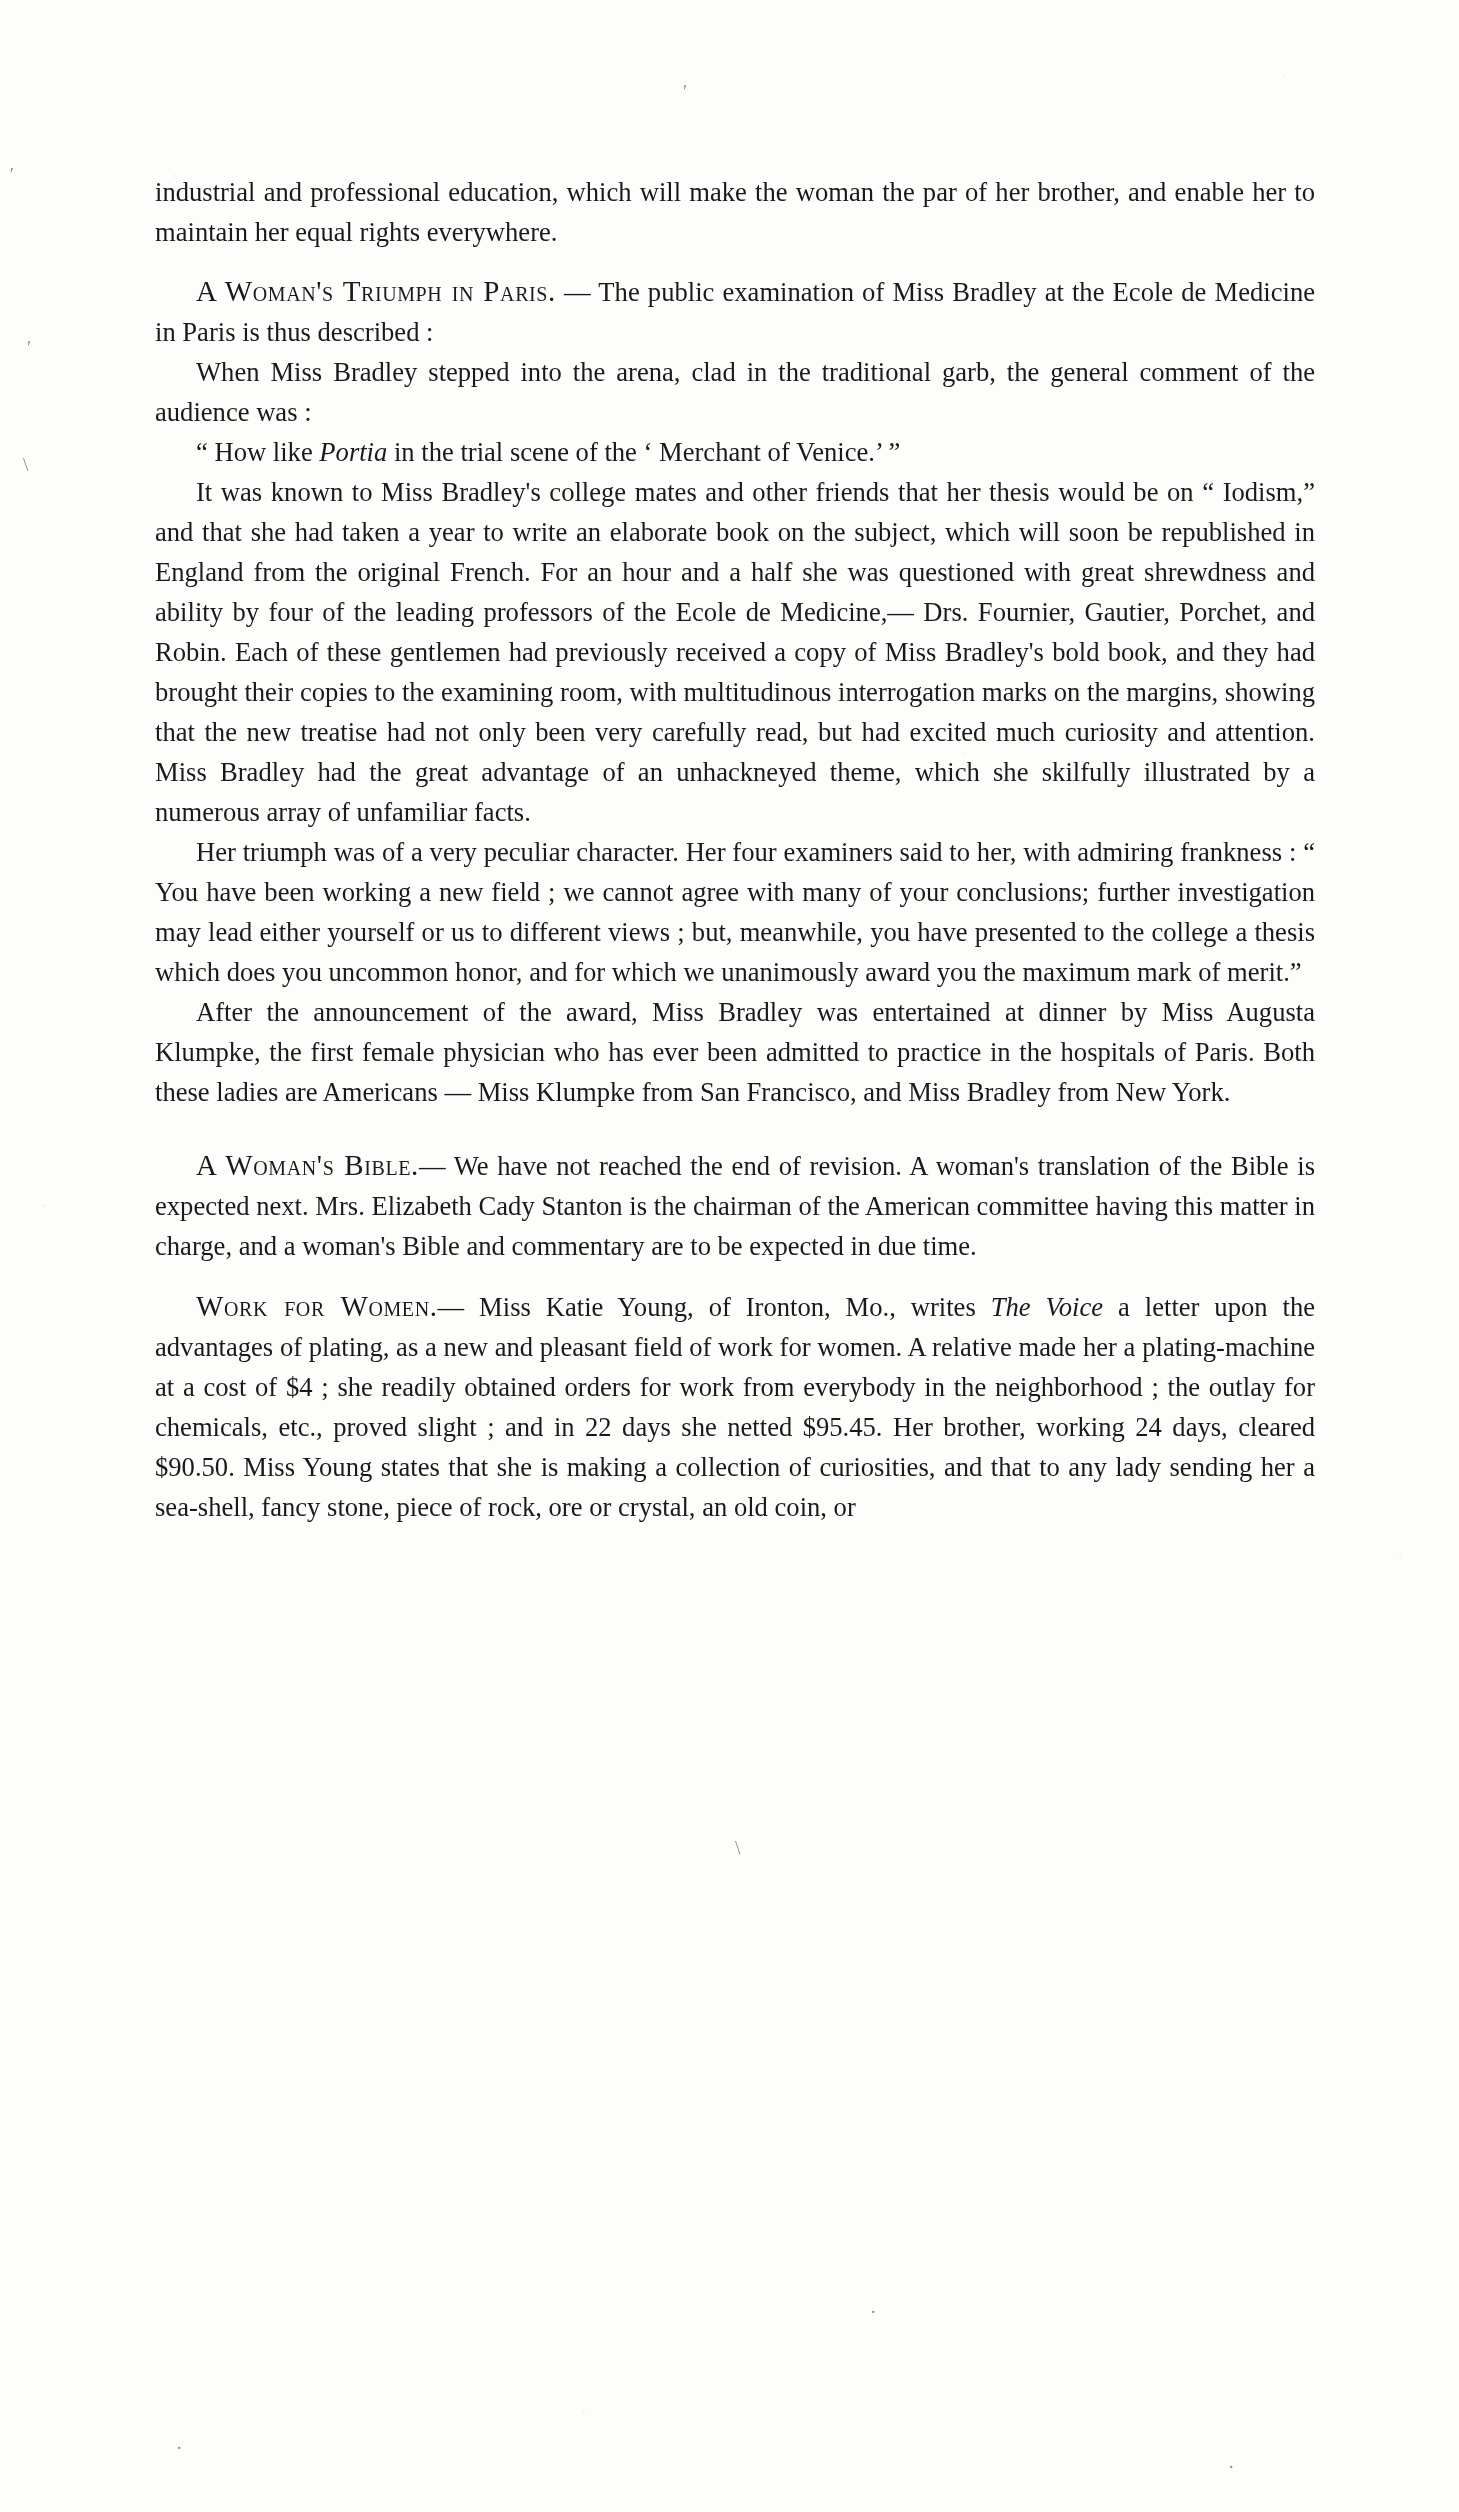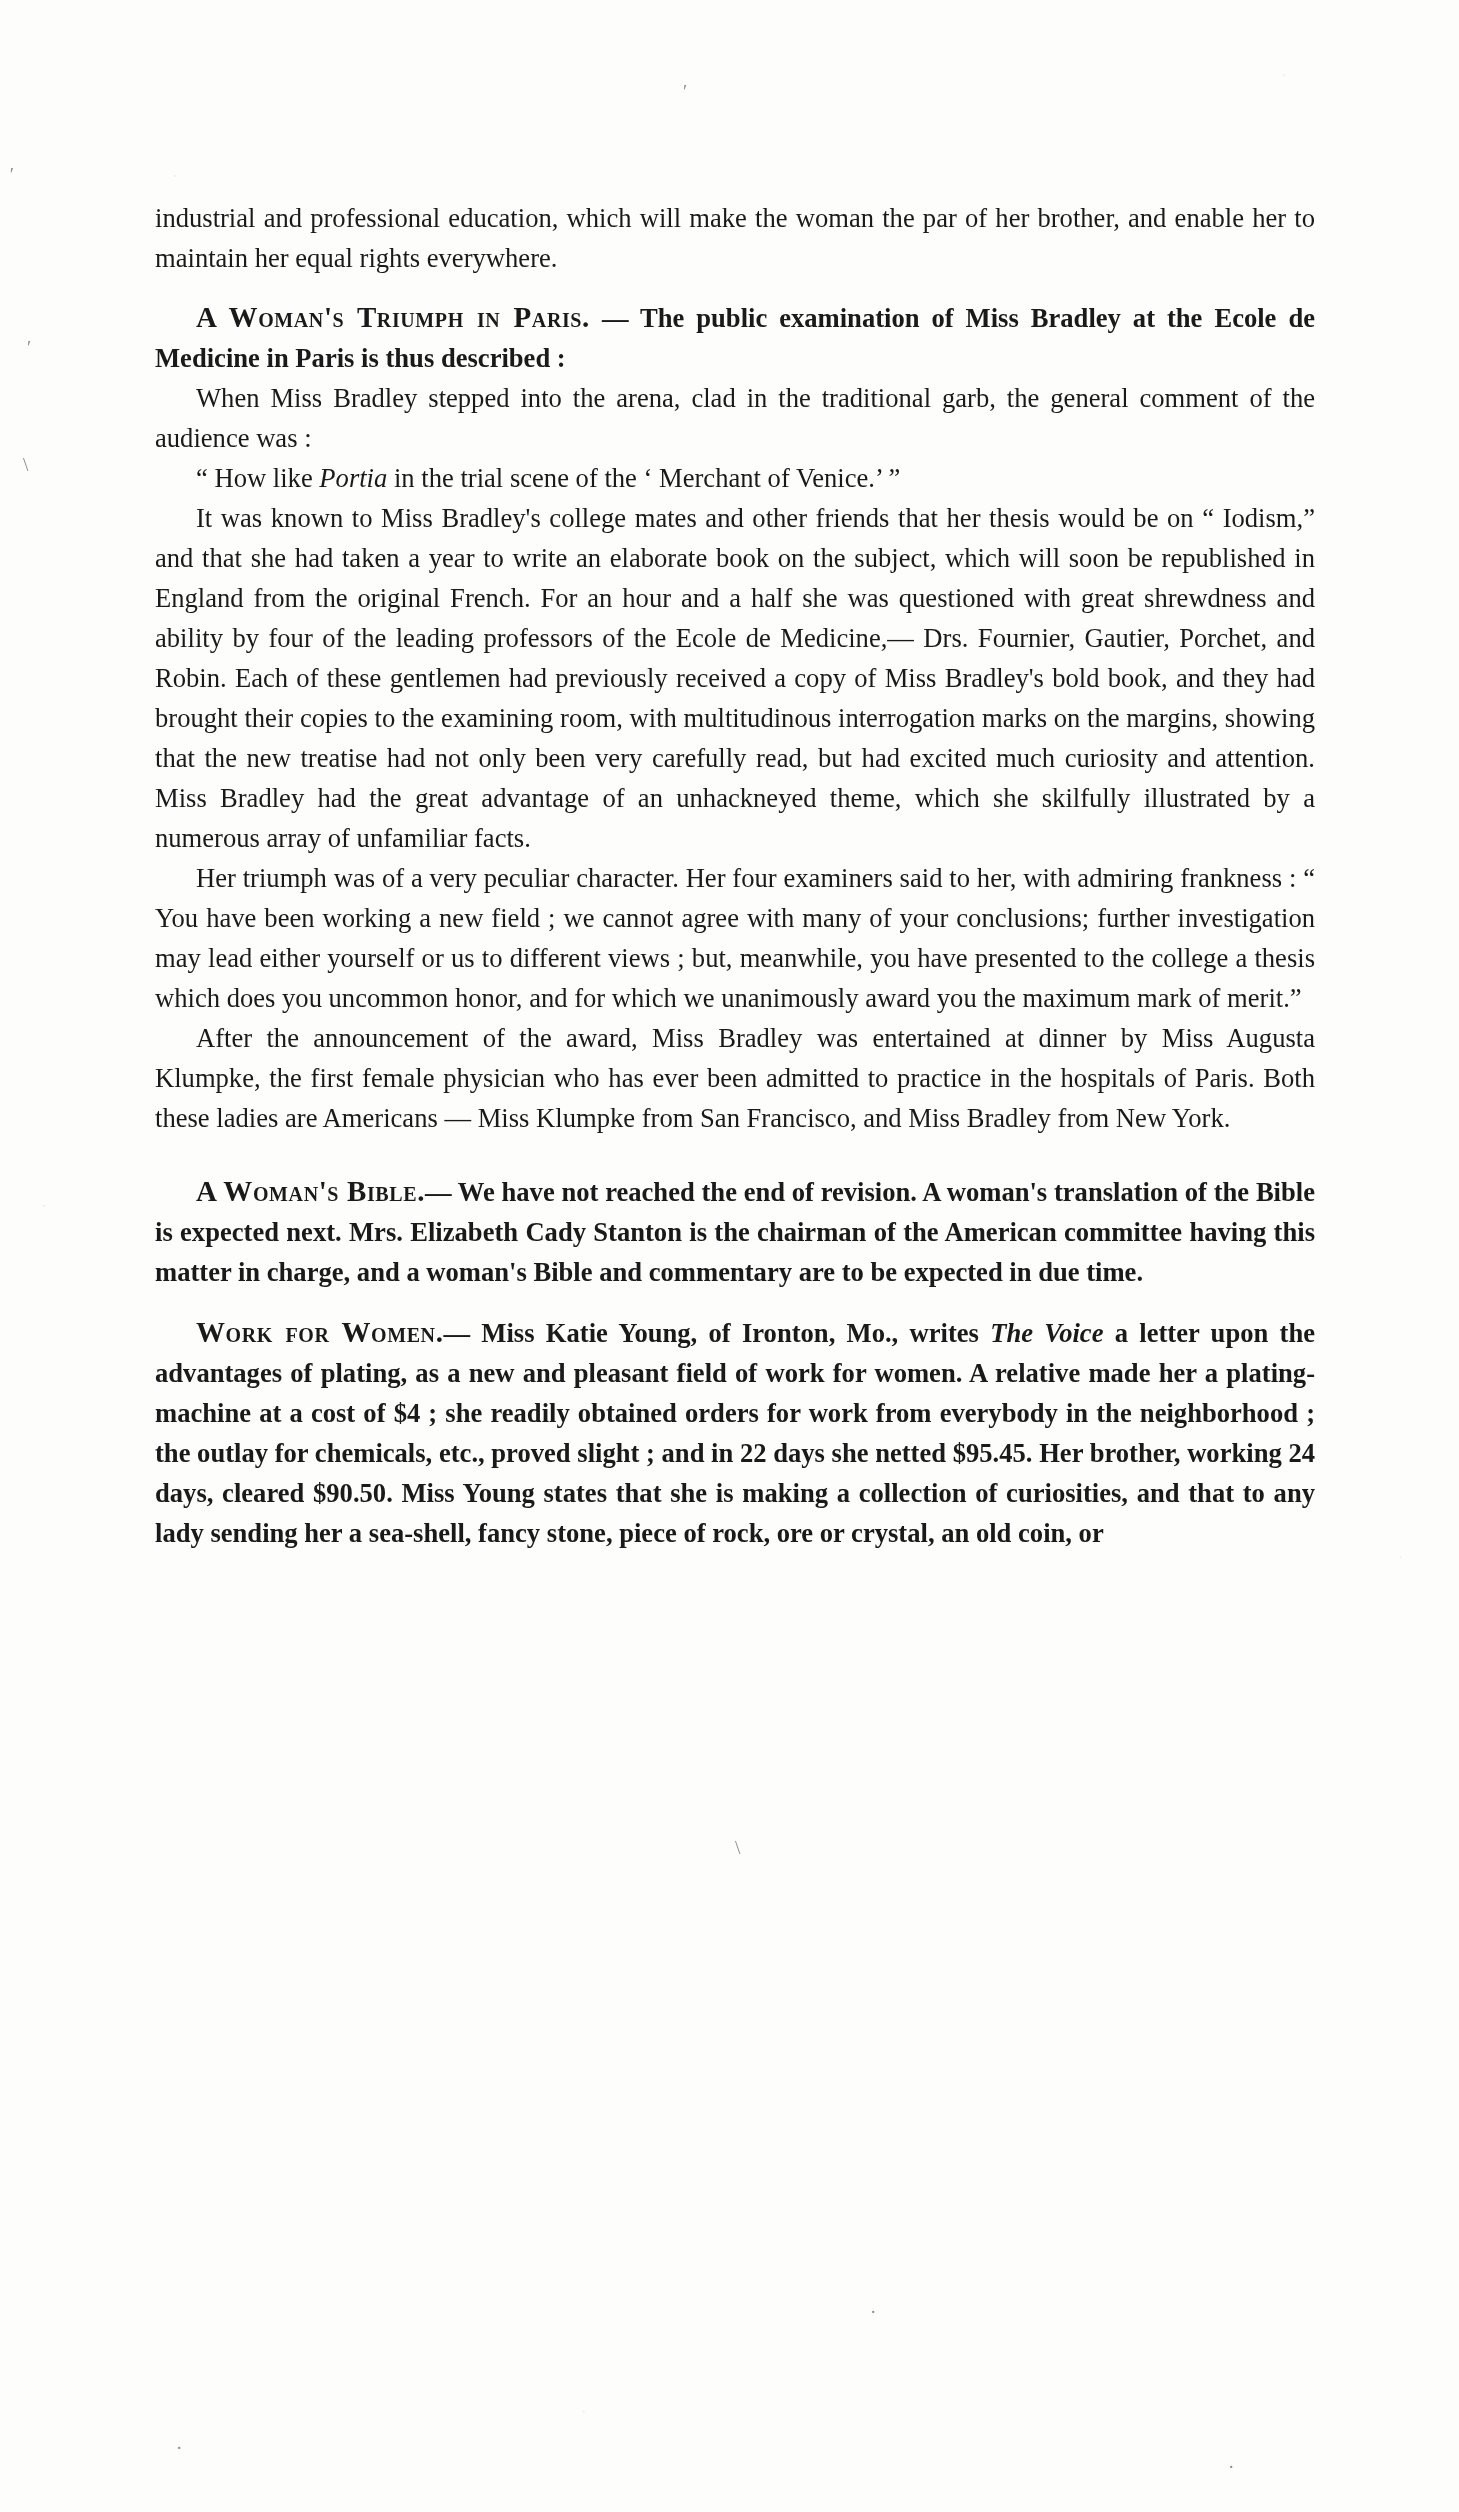--- a/index.html
+++ b/index.html
@@ -53,38 +53,37 @@
     text-align: center;
     font-size: 23px;
     letter-spacing: 1.4px;
     font-variant: small-caps;
     text-transform: uppercase;
     padding-left: 58px;
   }
 
   .body {
     position: absolute;
-    top: 198px;
+    top: 172px;
     left: 155px;
     width: 1160px;
   }
   p {
     margin: 0 0 0 0;
     font-size: 26.6px;
     line-height: 40px;
     text-align: justify;
     text-justify: inter-word;
     hyphens: none;
   }
   p.indent {
     text-indent: 41px;
   }
   p.gap {
     margin-top: 19.3px;
-    font-weight: bold;
   }
   .sc {
     font-variant: small-caps;
     letter-spacing: 0.6px;
   }
   .sc-first {
     font-size: 29px;
   }
   em {
     font-style: italic;

